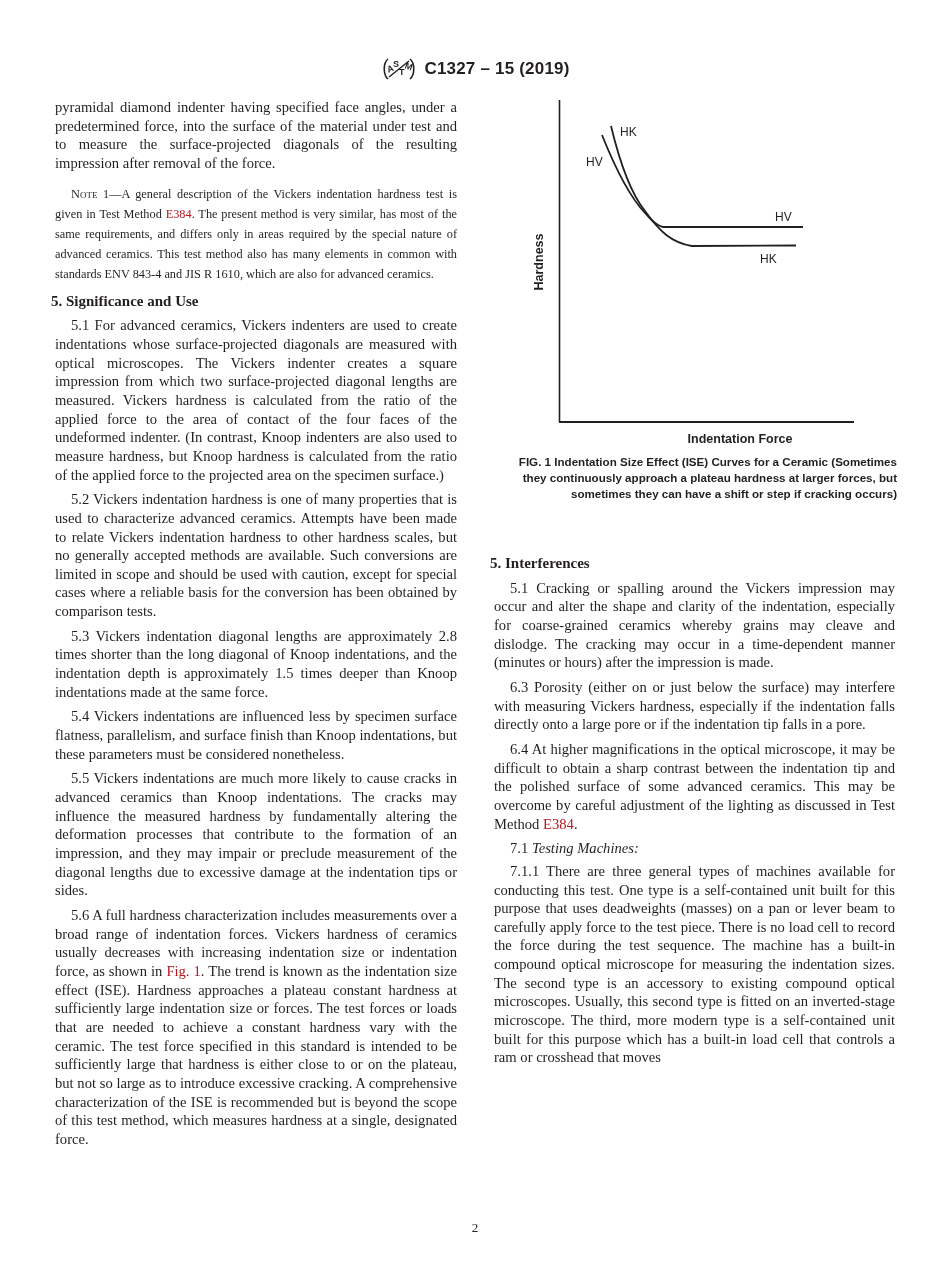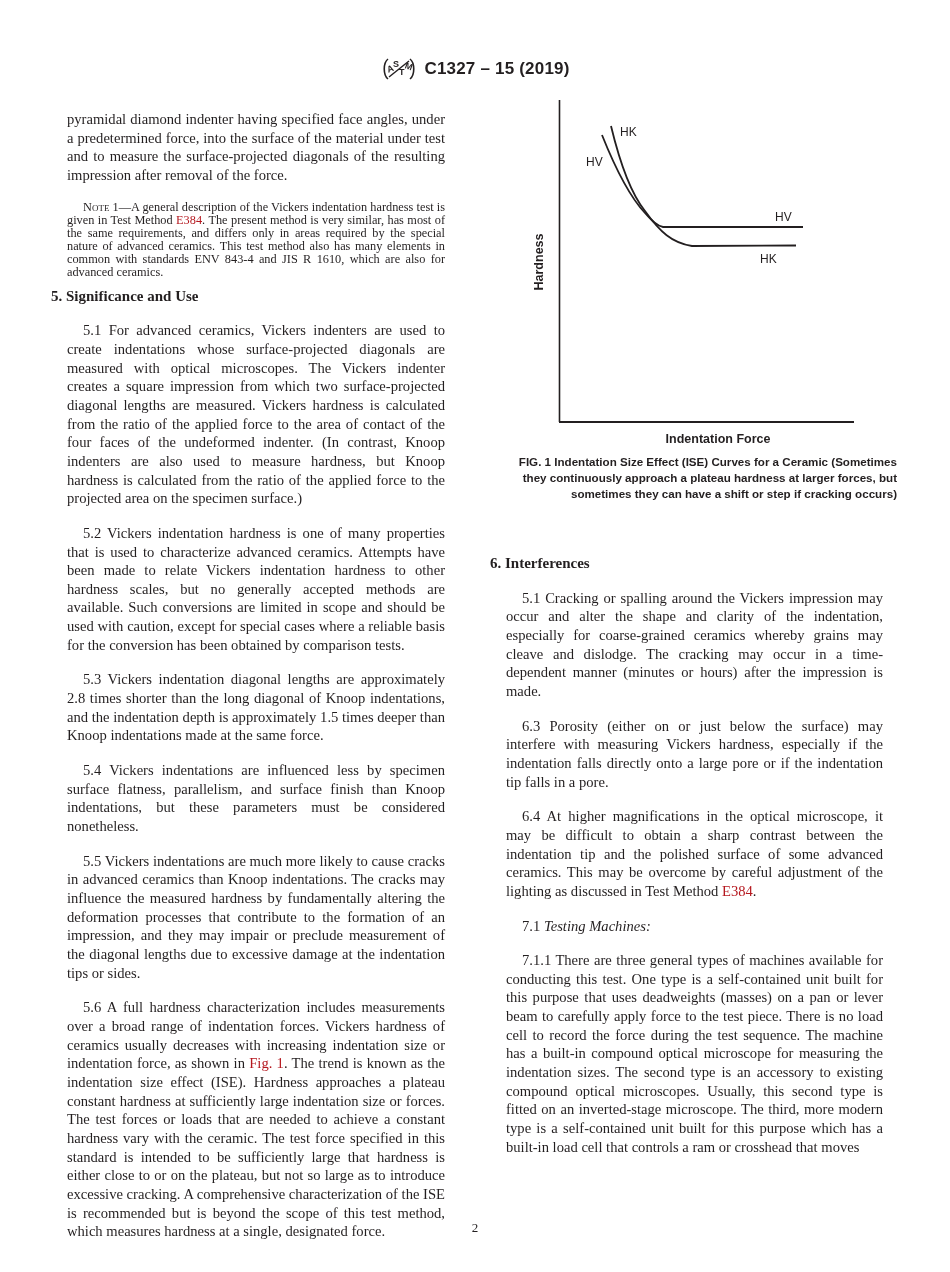--- a/index.html
+++ b/index.html
@@ -5,30 +5,30 @@
   html, body { margin: 0; padding: 0; background: #ffffff; }
   body { width: 950px; height: 1272px; position: relative; overflow: hidden;
          font-family: "Liberation Serif", "DejaVu Serif", serif; color: #231f20; }
   .header { position: absolute; top: 54px; left: 0; width: 950px; height: 30px;
             display: flex; justify-content: center; align-items: center; }
   .logo { width: 38px; height: 28px; margin-right: 6px; }
   .doc-id { font-family: "Liberation Sans", "DejaVu Sans", sans-serif; font-weight: bold;
             font-size: 17px; letter-spacing: 0.2px; color: #231f20; }
   .col { position: absolute; top: 94px; width: 410px; font-size: 14.6px; line-height: 18.65px; }
   .col-left { left: 51px; }
-  p { margin: 16px; text-align: justify; text-align-last: left; hyphens: none; }
+  p { margin: 4px; text-align: justify; text-align-last: left; hyphens: none; }
   .para { text-indent: 16px; margin-bottom: 6px; }
-  .note { font-size: 12.3px; line-height: 13px; text-indent: 16px; margin-top: 11px; margin-bottom: 8px; }
+  .note { font-size: 12.3px; line-height: 20px; text-indent: 16px; margin-top: 11px; margin-bottom: 8px; }
   .note .sc { font-variant: small-caps; }
   .heading { font-weight: bold; font-size: 15px; margin: 6px 0 6px 0; }
   .link { color: #b5171e; }
   .italic { font-style: italic; }
   .tight { margin-bottom: 0; }
   .figure { position: absolute; left: 520px; top: 95px; width: 380px; height: 330px; }
-  .fig-xlabel { position: absolute; left: 570px; top: 432px; width: 296px; text-align: center;
+  .fig-xlabel { position: absolute; left: 592px; top: 432px; width: 296px; text-align: center;
                 font-family: "Liberation Sans", "DejaVu Sans", sans-serif; font-weight: bold; font-size: 12.5px; }
   .fig-caption { position: absolute; left: 492px; top: 454px; width: 405px; text-align: right;
                  font-family: "Liberation Sans", "DejaVu Sans", sans-serif; font-weight: bold;
                  font-size: 11.6px; line-height: 16px; }
   .right-text { position: absolute; left: 490px; top: 548px; width: 409px; font-size: 14.6px; line-height: 18.65px; }
   .page-num { position: absolute; top: 1220px; left: 0; width: 950px; text-align: center; font-size: 13px; }
 </style>
 </head>
 <body>
 
@@ -76,21 +76,21 @@
 
   <text x="620" y="136" font-family="Liberation Sans, sans-serif" font-size="12" fill="#231f20">HK</text>
   <text x="586" y="166" font-family="Liberation Sans, sans-serif" font-size="12" fill="#231f20">HV</text>
   <text x="775" y="221" font-family="Liberation Sans, sans-serif" font-size="12" fill="#231f20">HV</text>
   <text x="760" y="263" font-family="Liberation Sans, sans-serif" font-size="12" fill="#231f20">HK</text>
 </svg>
 <div class="fig-xlabel">Indentation Force</div>
 <div class="fig-caption">FIG. 1 Indentation Size Effect (ISE) Curves for a Ceramic (Sometimes they continuously approach a plateau hardness at larger forces, but sometimes they can have a shift or step if cracking occurs)</div>
 
 <div class="right-text">
-  <p class="heading">6.  Interferences</p>
+  <p class="heading">5.  Interferences</p>
   <p class="para">5.1  Cracking or spalling around the Vickers impression may occur and alter the shape and clarity of the indentation, especially for coarse-grained ceramics whereby grains may cleave and dislodge. The cracking may occur in a time-dependent manner (minutes or hours) after the impression is made.</p>
   <p class="para">6.3 Porosity (either on or just below the surface) may interfere with measuring Vickers hardness, especially if the indentation falls directly onto a large pore or if the indentation tip falls in a pore.</p>
   <p class="para"><span>6.4 At higher magnifications in the optical microscope, it may be difficult to obtain a sharp contrast between the indentation tip and the polished surface of some advanced ceramics. This may be overcome by careful adjustment of the lighting as discussed in Test Method </span><span class="link">E384</span><span>.</span></p>
 
   <p class="para tight"><span>7.1  </span><span class="italic">Testing Machines:</span></p>
   <p class="para">7.1.1  There are three general types of machines available for conducting this test. One type is a self-contained unit built for this purpose that uses deadweights (masses) on a pan or lever beam to carefully apply force to the test piece. There is no load cell to record the force during the test sequence. The machine has a built-in compound optical microscope for measuring the indentation sizes. The second type is an accessory to existing compound optical microscopes. Usually, this second type is fitted on an inverted-stage microscope. The third, more modern type is a self-contained unit built for this purpose which has a built-in load cell that controls a ram or crosshead that moves</p>
 </div>
 
 <div class="page-num">2</div>
 

